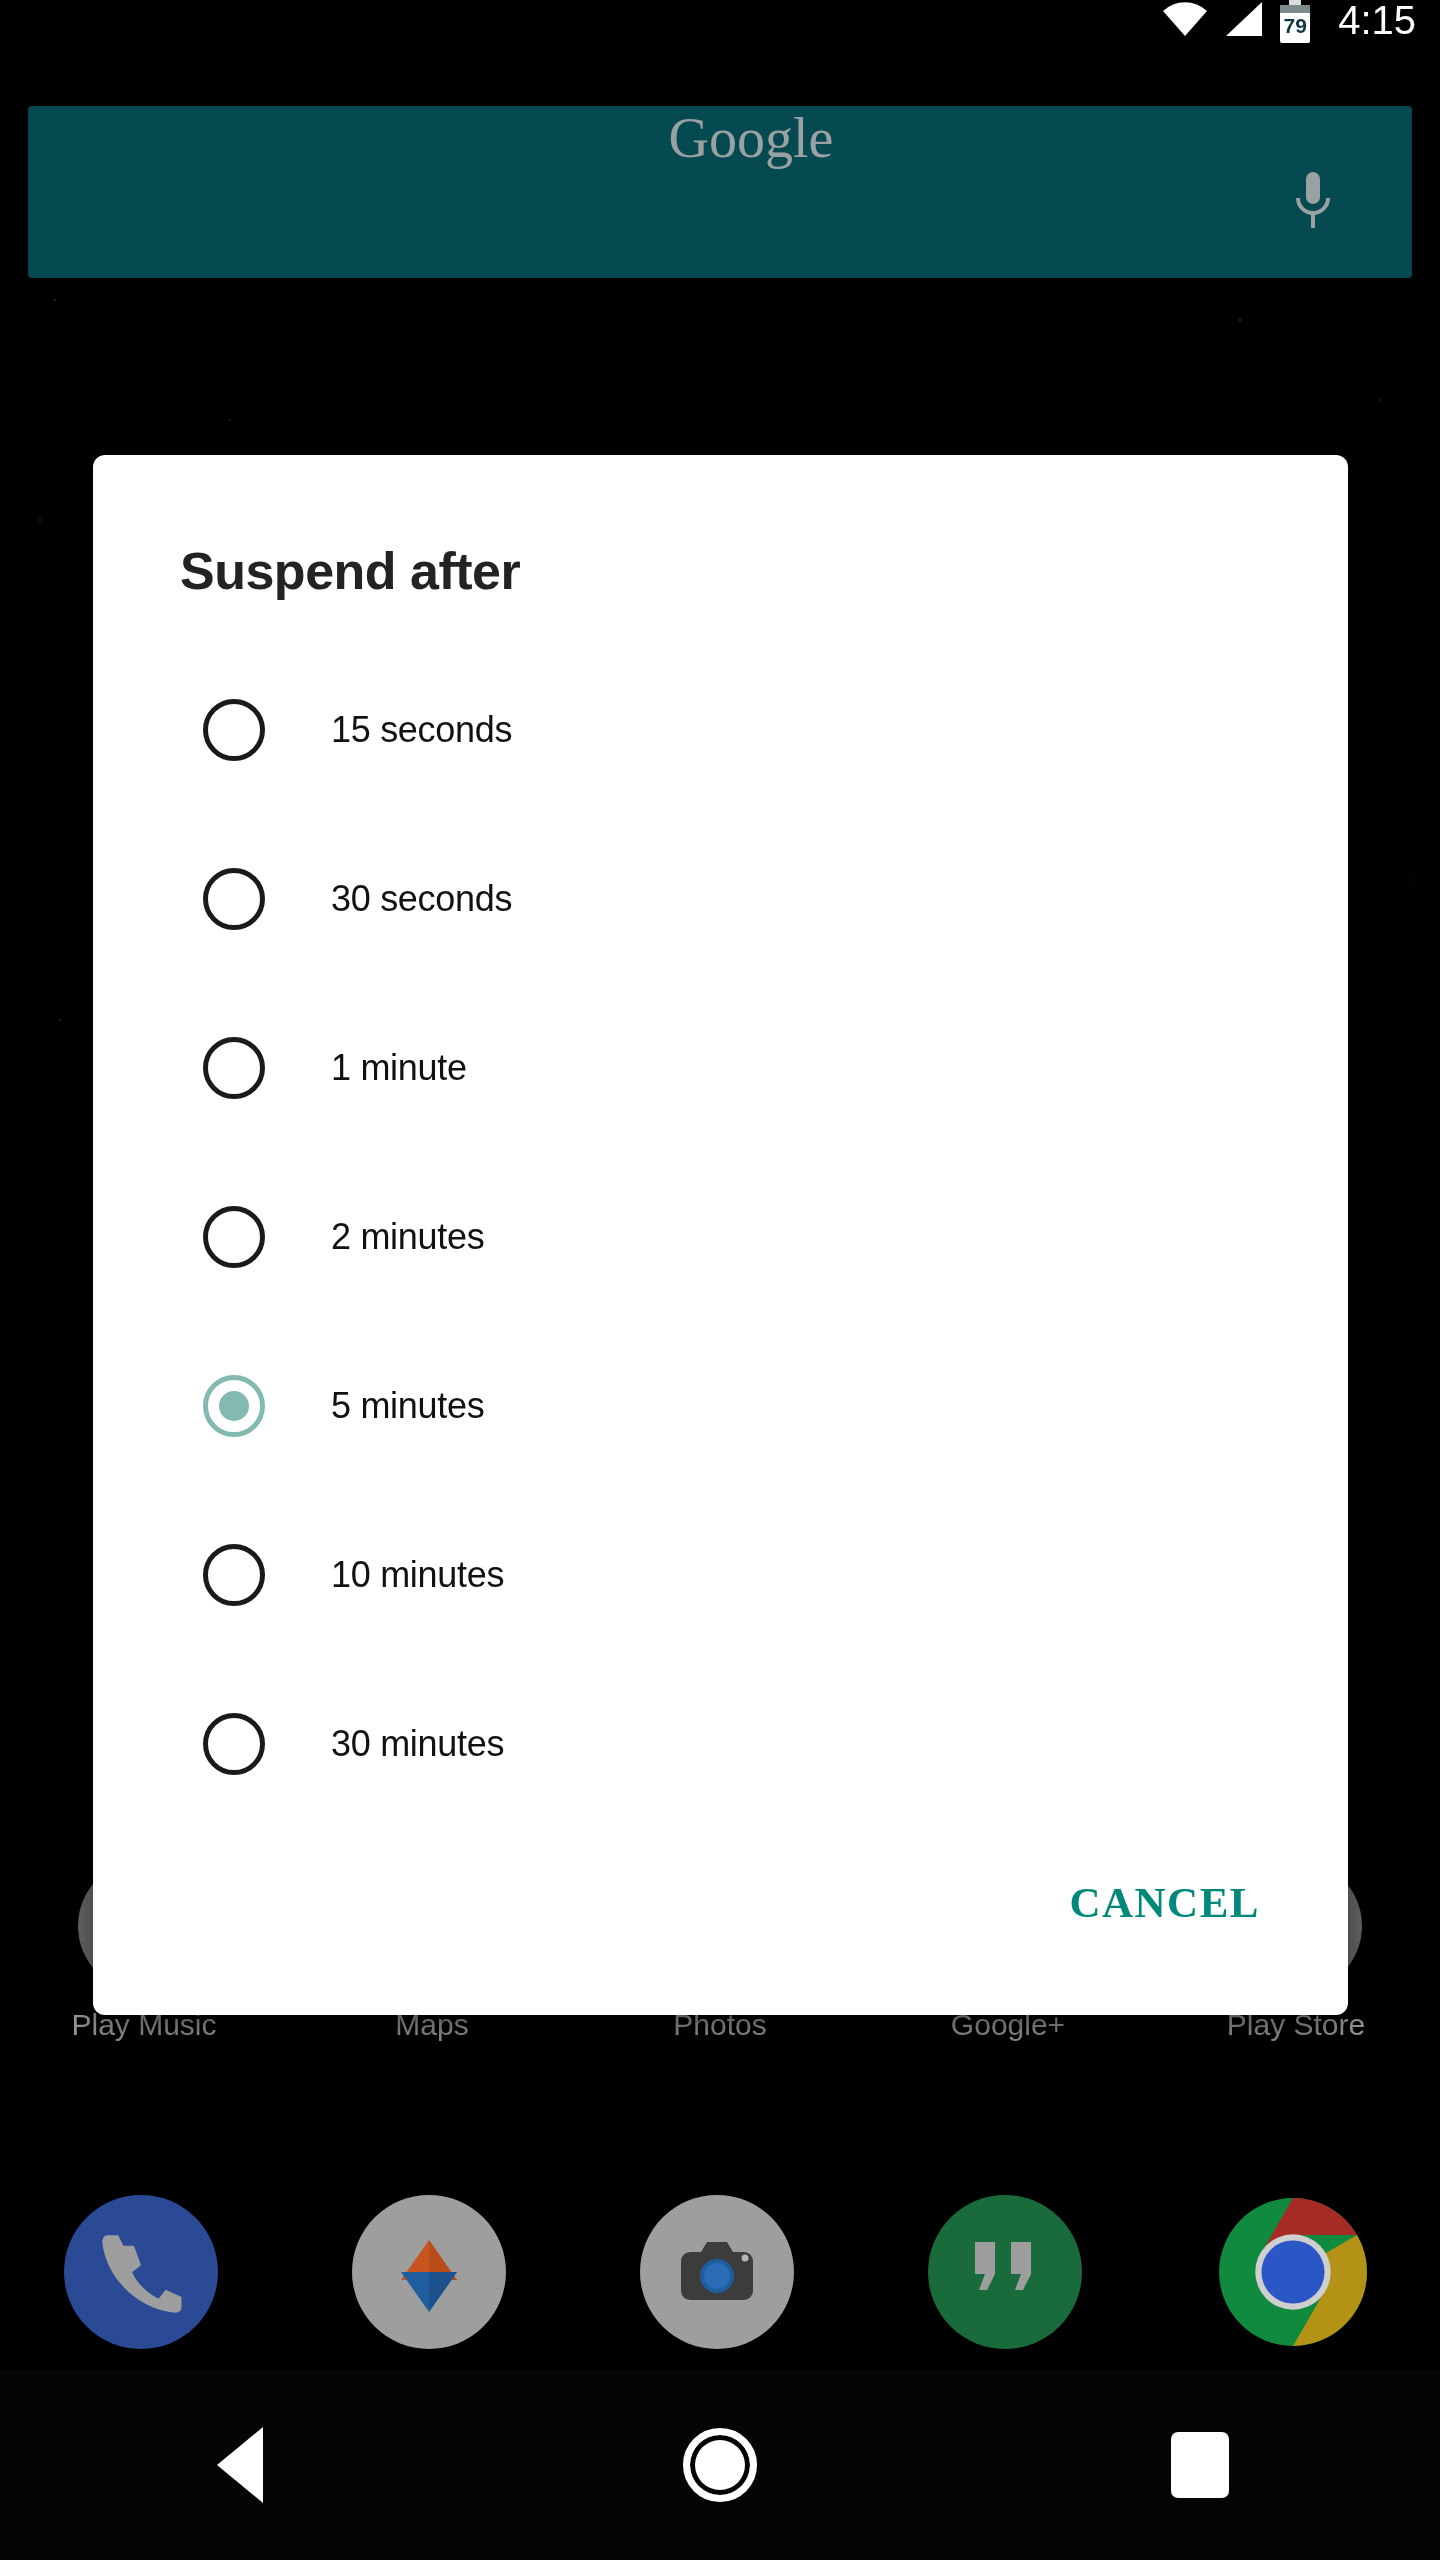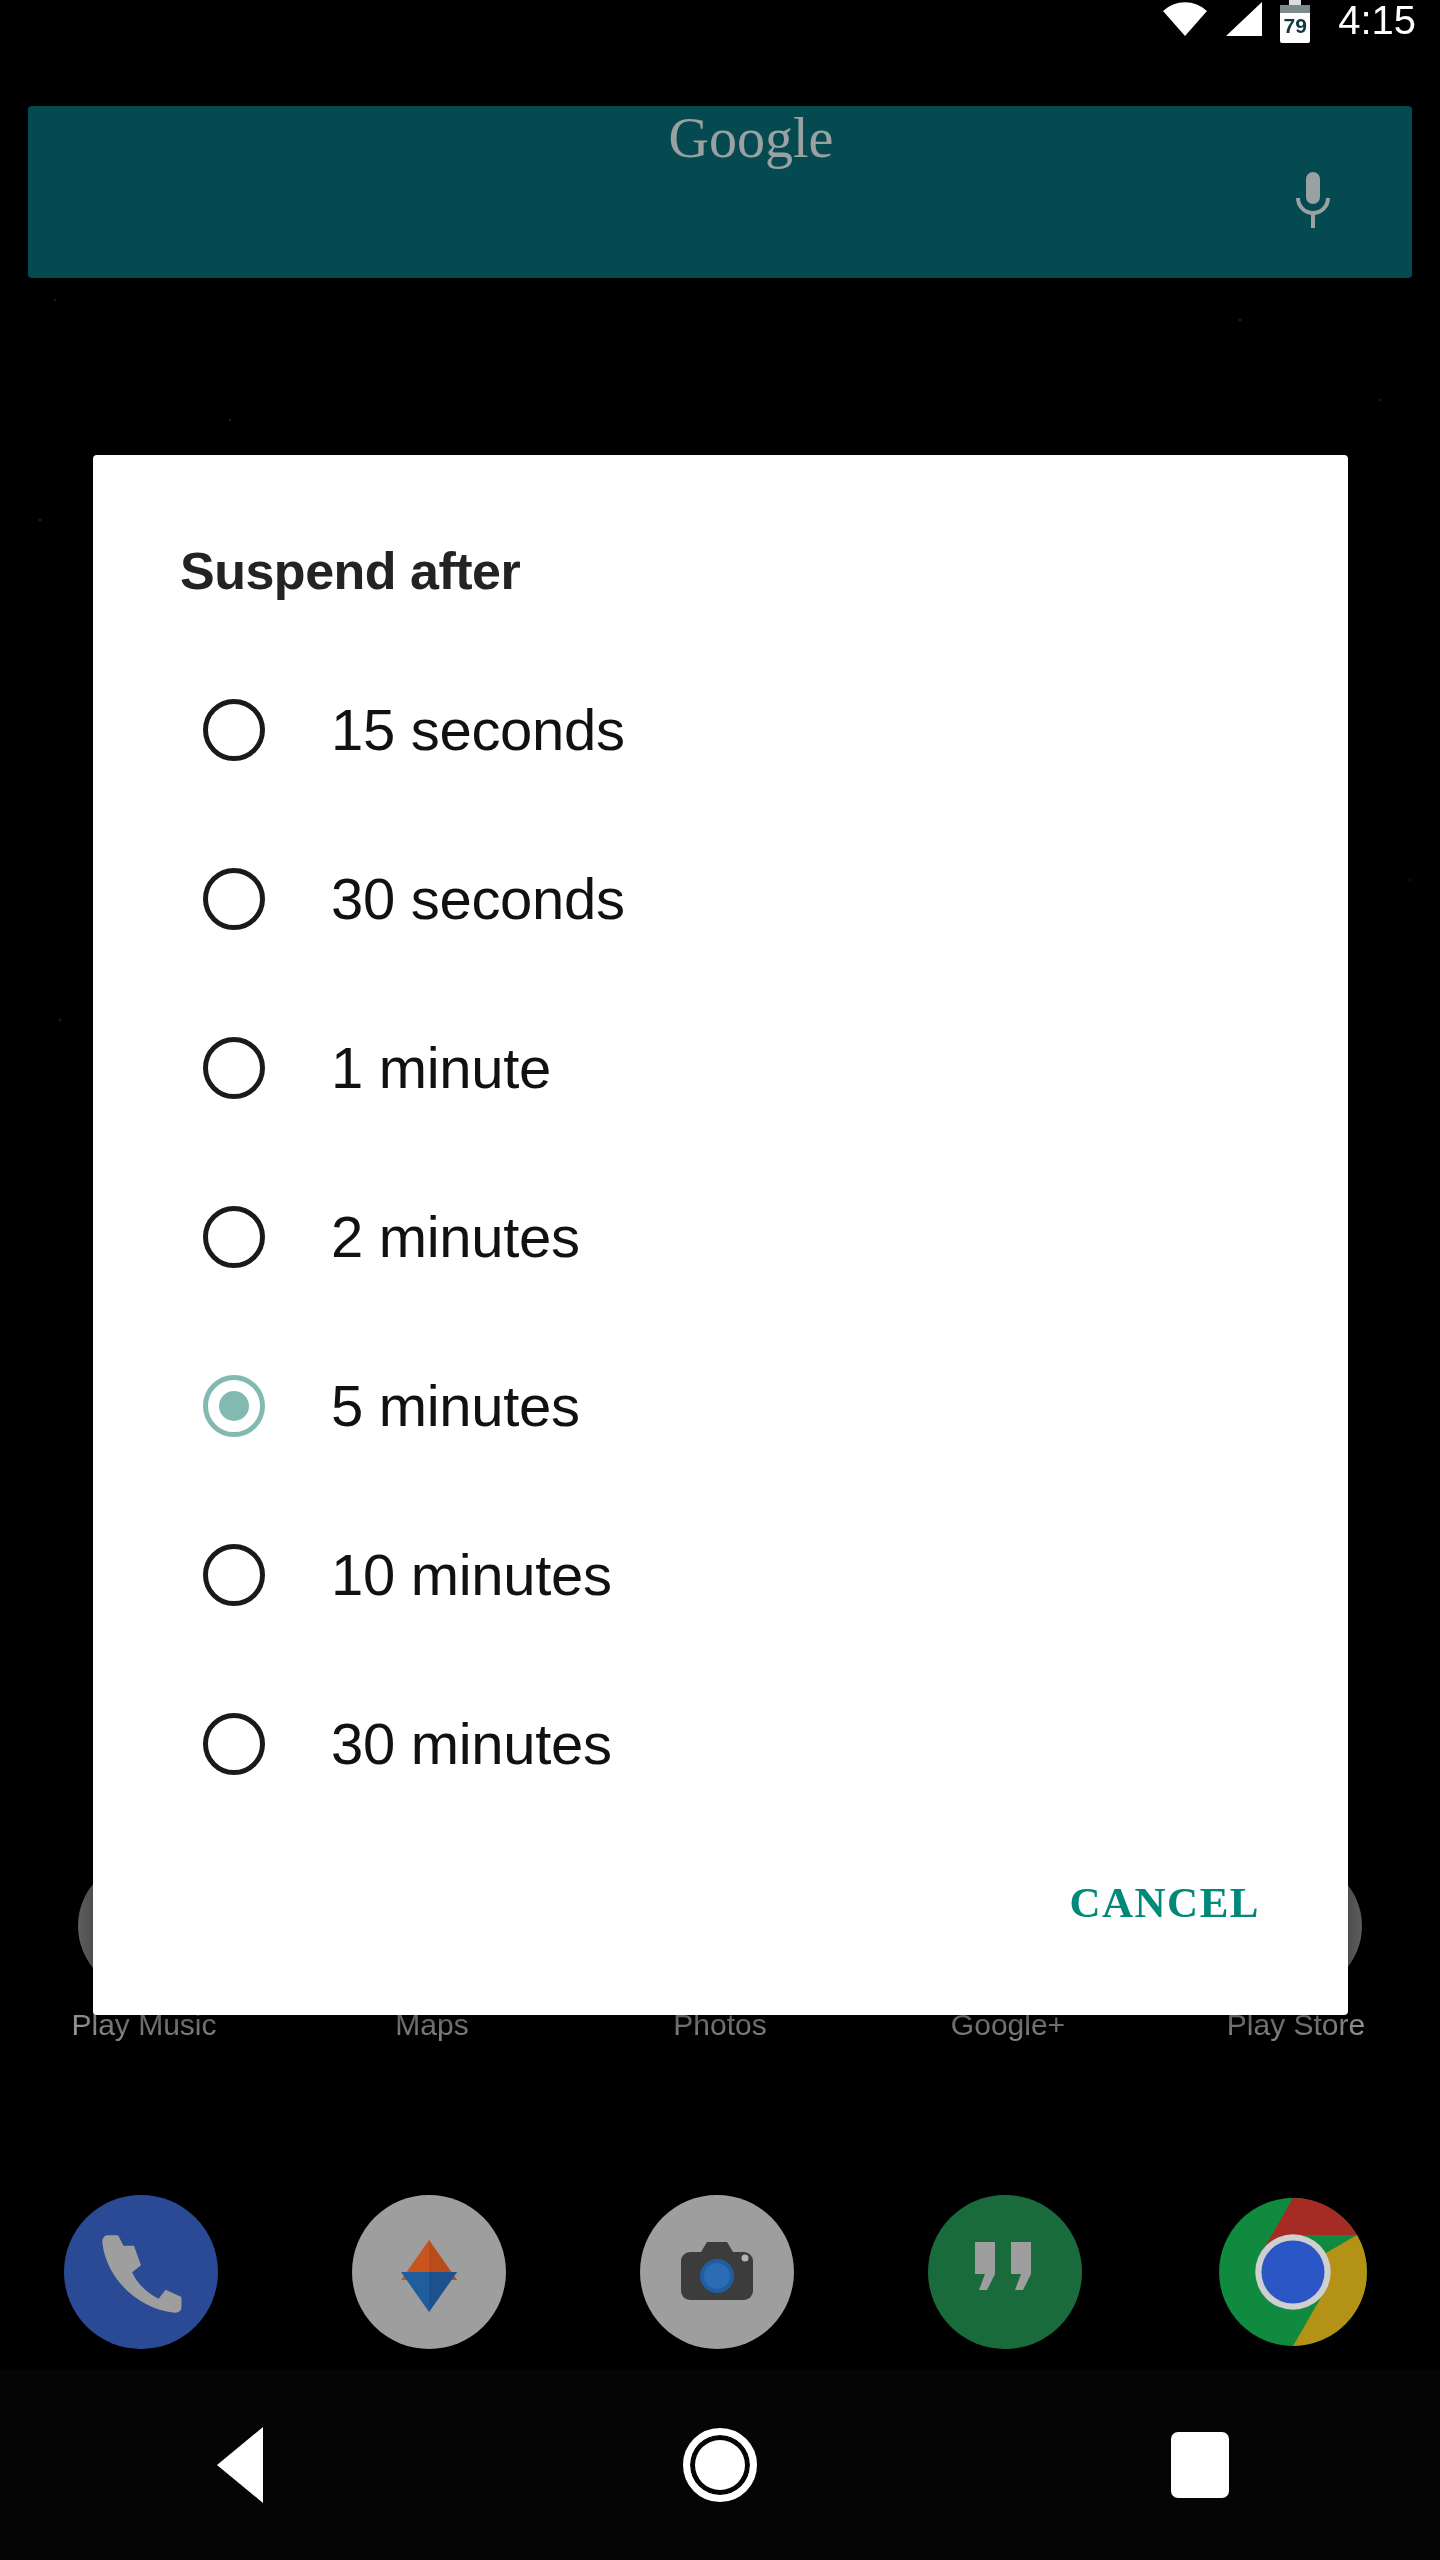--- a/index.html
+++ b/index.html
@@ -124,21 +124,21 @@
     text-shadow:0 1px 2px rgba(0,0,0,0.8);
     white-space:nowrap;
   }
 
   
   #dialog {
     position:absolute;
     left:93px; top:455px;
     width:1255px; height:1560px;
     background:#ffffff;
-    border-radius:4px;
+    border-radius:12px;
     box-shadow:0 12px 40px rgba(0,0,0,0.55);
     z-index:10;
     display:flex; flex-direction:column;
   }
   #dialog-title {
     color:#232323;
     font-size:52px;
     font-weight:700;
     padding:86px 0 0 87px;
     letter-spacing:-0.5px;
@@ -167,21 +167,21 @@
     content:"";
     position:absolute;
     left:50%; top:50%;
     transform:translate(-50%,-50%);
     width:30px; height:30px;
     border-radius:50%;
     background:#82b9b0;
   }
   .option-label {
     margin-left:66px;
-    font-size:58px;
+    font-size:36px;
     color:#111111;
     font-weight:400;
     letter-spacing:-0.3px;
   }
   #dialog-actions {
     margin-top:auto;
     display:flex; justify-content:flex-end;
     padding:0 82px 78px 0;
   }
   #cancel-button {

